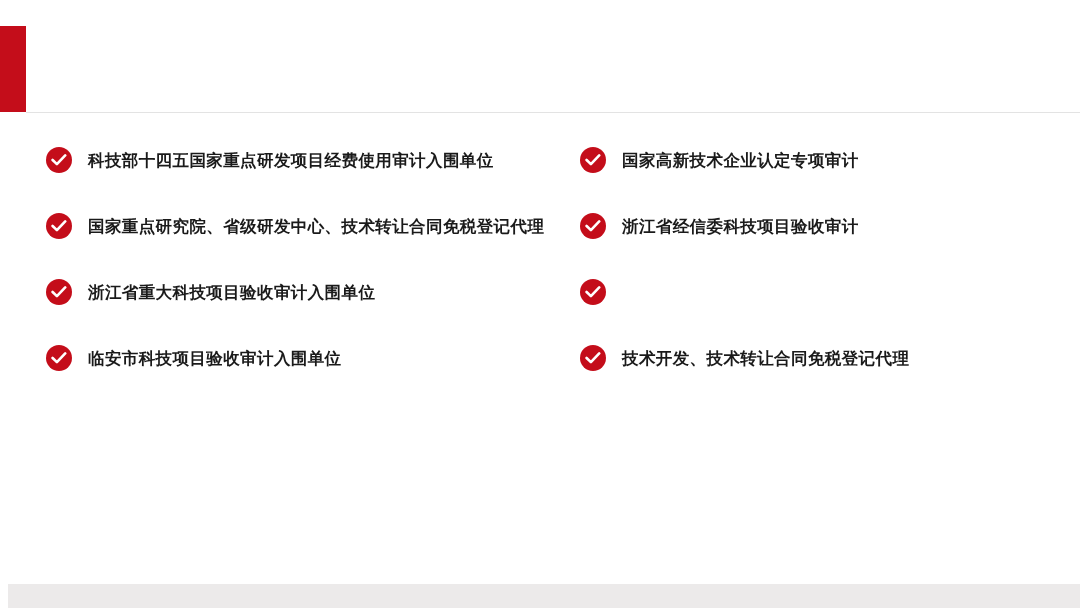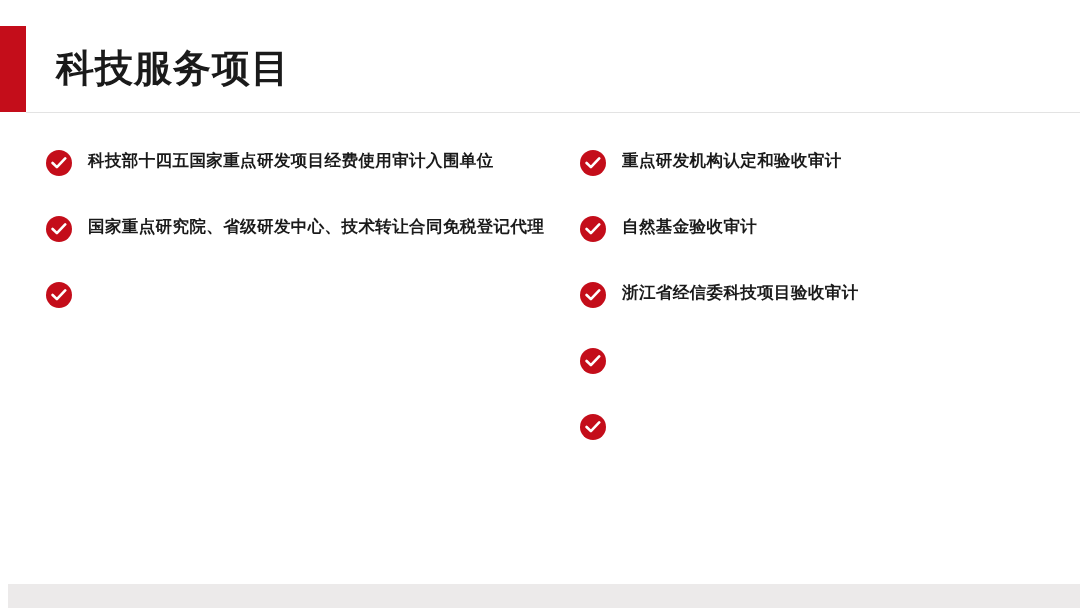--- a/index.html
+++ b/index.html
@@ -64,21 +64,21 @@
     width: 570px;
     padding-left: 46px;
     padding-right: 10px;
   }
   .col-right {
     width: 510px;
     padding-left: 10px;
   }
   .item {
     display: flex;
-    align-items: flex-end;
+    align-items: flex-start;
     margin-bottom: 36px;
   }
   .col-left .item { min-height: 30px; }
   .col-right .item { min-height: 30px; }
 
   .check-icon {
     flex: 0 0 auto;
     width: 26px;
     height: 26px;
     border-radius: 50%;
@@ -122,21 +122,20 @@
     background: #ffffff;
   }
 </style>
 </head>
 <body>
 
 <div class="slide">
 
   <div class="accent-bar"></div>
 
-  <div class="title">科技服务项目</div>
 
   <div class="title-rule"></div>
 
   <div class="columns">
 
     <div class="col col-left">
 
       <div class="item">
         <span class="check-icon">
           <svg viewBox="0 0 16 14" aria-hidden="true">
@@ -154,45 +153,46 @@
         </span>
         <span class="item-text">国家重点研究院、省级研发中心、技术转让合同免税登记代理</span>
       </div>
 
       <div class="item">
         <span class="check-icon">
           <svg viewBox="0 0 16 14" aria-hidden="true">
               <path d="M1.6 7.0 L5.9 11.1 L14.2 2.4" fill="none" stroke="#ffffff" stroke-width="2.6" stroke-linecap="round" stroke-linejoin="round"></path>
             </svg>
         </span>
-      </div>
-
+        <span class="item-text">浙江省重大科技项目验收审计入围单位</span>
+      </div>
+
+      <div class="item">
+        <span class="check-icon">
+          <svg viewBox="0 0 16 14" aria-hidden="true">
+              <path d="M1.6 7.0 L5.9 11.1 L14.2 2.4" fill="none" stroke="#ffffff" stroke-width="2.6" stroke-linecap="round" stroke-linejoin="round"></path>
+            </svg>
+        </span>
+        <span class="item-text">临安市科技项目验收审计入围单位</span>
+      </div>
 
 
     </div>
 
     <div class="col col-right">
 
       <div class="item">
         <span class="check-icon">
           <svg viewBox="0 0 16 14" aria-hidden="true">
               <path d="M1.6 7.0 L5.9 11.1 L14.2 2.4" fill="none" stroke="#ffffff" stroke-width="2.6" stroke-linecap="round" stroke-linejoin="round"></path>
             </svg>
         </span>
-        <span class="item-text">重点研发机构认定和验收审计</span>
-      </div>
-
-      <div class="item">
-        <span class="check-icon">
-          <svg viewBox="0 0 16 14" aria-hidden="true">
-              <path d="M1.6 7.0 L5.9 11.1 L14.2 2.4" fill="none" stroke="#ffffff" stroke-width="2.6" stroke-linecap="round" stroke-linejoin="round"></path>
-            </svg>
-        </span>
-        <span class="item-text">自然基金验收审计</span>
-      </div>
+        <span class="item-text">国家高新技术企业认定专项审计</span>
+      </div>
+
 
       <div class="item">
         <span class="check-icon">
           <svg viewBox="0 0 16 14" aria-hidden="true">
               <path d="M1.6 7.0 L5.9 11.1 L14.2 2.4" fill="none" stroke="#ffffff" stroke-width="2.6" stroke-linecap="round" stroke-linejoin="round"></path>
             </svg>
         </span>
         <span class="item-text">浙江省经信委科技项目验收审计</span>
       </div>
 
@@ -203,20 +203,21 @@
             </svg>
         </span>
       </div>
 
       <div class="item">
         <span class="check-icon">
           <svg viewBox="0 0 16 14" aria-hidden="true">
               <path d="M1.6 7.0 L5.9 11.1 L14.2 2.4" fill="none" stroke="#ffffff" stroke-width="2.6" stroke-linecap="round" stroke-linejoin="round"></path>
             </svg>
         </span>
+        <span class="item-text">技术开发、技术转让合同免税登记代理</span>
       </div>
 
     </div>
 
   </div>
 
   <div class="bottom-band"></div>
   <div class="band-notch"></div>
 
 </div>

